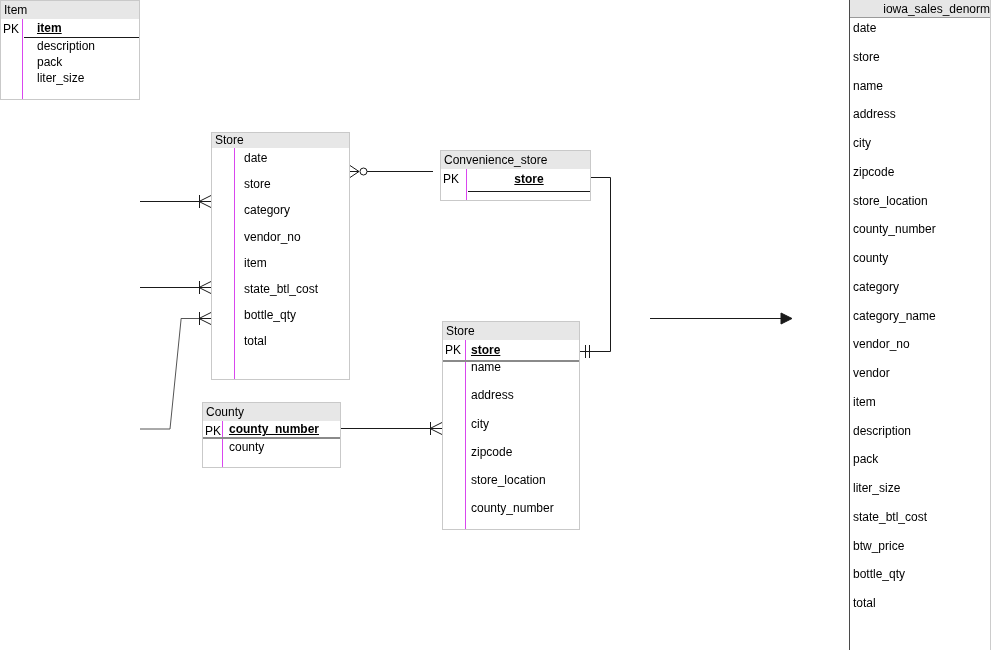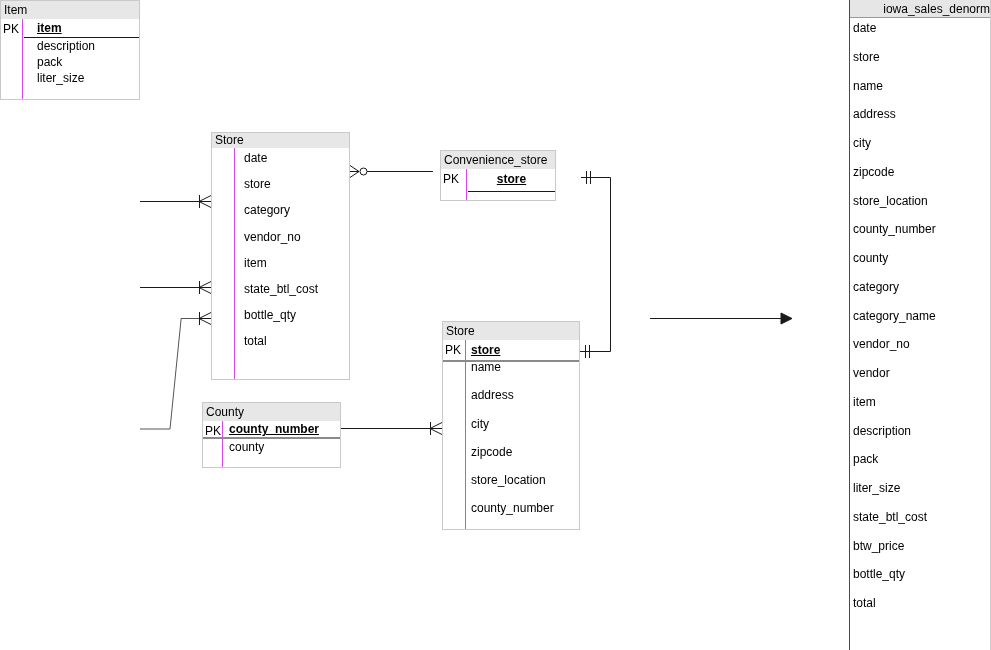--- a/index.html
+++ b/index.html
@@ -48,21 +48,21 @@
   .ent-item .pk-row { height: 19px; padding: 3px 0 0 13px; }
   .ent-item .f-row { height: 16px; padding: 2px 0 0 13px; }
 
   .ent-sales { left: 211px; top: 132px; width: 139px; height: 248px; }
   .ent-sales .e-header { height: 15px; line-height: 13px; padding-top: 1px; }
   .ent-sales .e-body { top: 15px; }
   .ent-sales .pk-col { width: 23px; }
   .ent-sales .rows { left: 24px; }
   .ent-sales .f-row { height: 26.2px; padding: 4px 0 0 8px; }
 
-  .ent-conv { left: 440px; top: 150px; width: 116px; height: 51px; }
+  .ent-conv { left: 440px; top: 150px; width: 151px; height: 51px; }
   .ent-conv .pk-col { width: 26px; }
   .ent-conv .rows { left: 27px; }
   .ent-conv .pk-row { height: 23px; padding: 4px 0 0 0; text-align: center; }
 
   .ent-store { left: 442px; top: 321px; width: 138px; height: 209px; }
   .ent-store .pk-col { width: 23px; }
   .ent-store .rows { left: 24px; }
   .ent-store .pk-row { height: 20px; padding: 4px 0 0 4px; }
   .ent-store .thick-sep { top: 20px; }
   .ent-store .f-row { height: 28.3px; padding: 1px 0 0 4px; }

